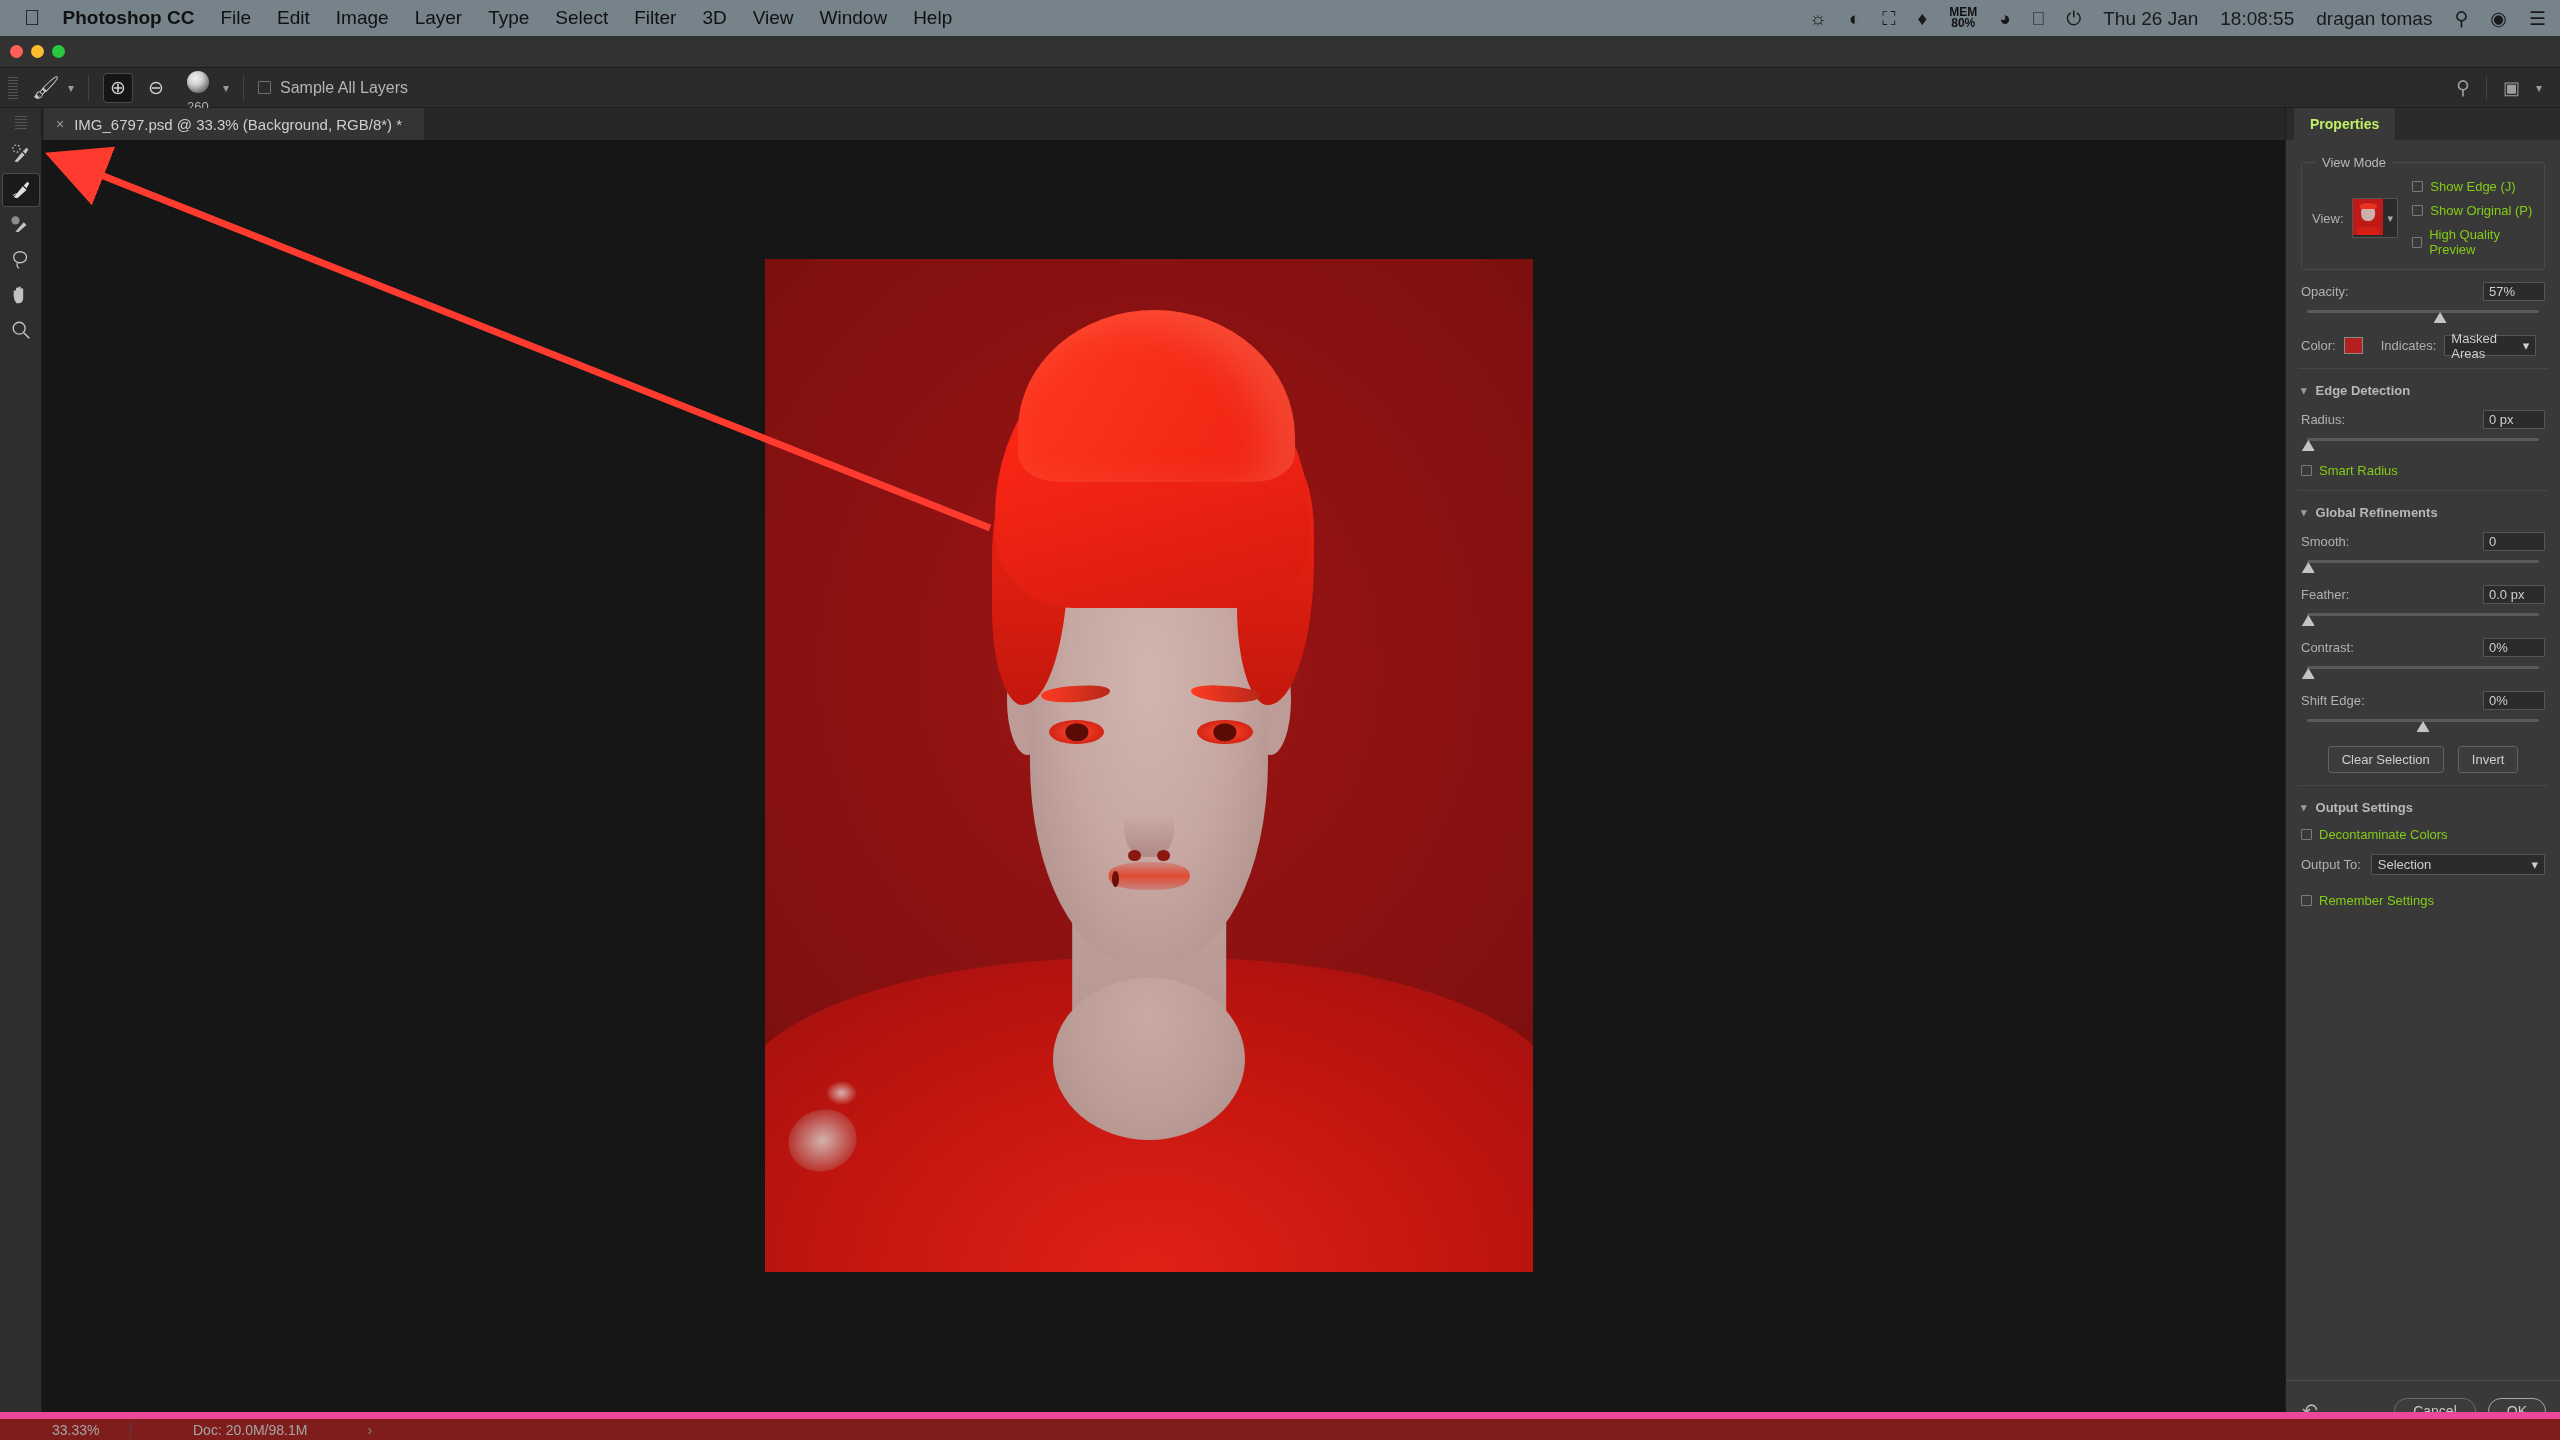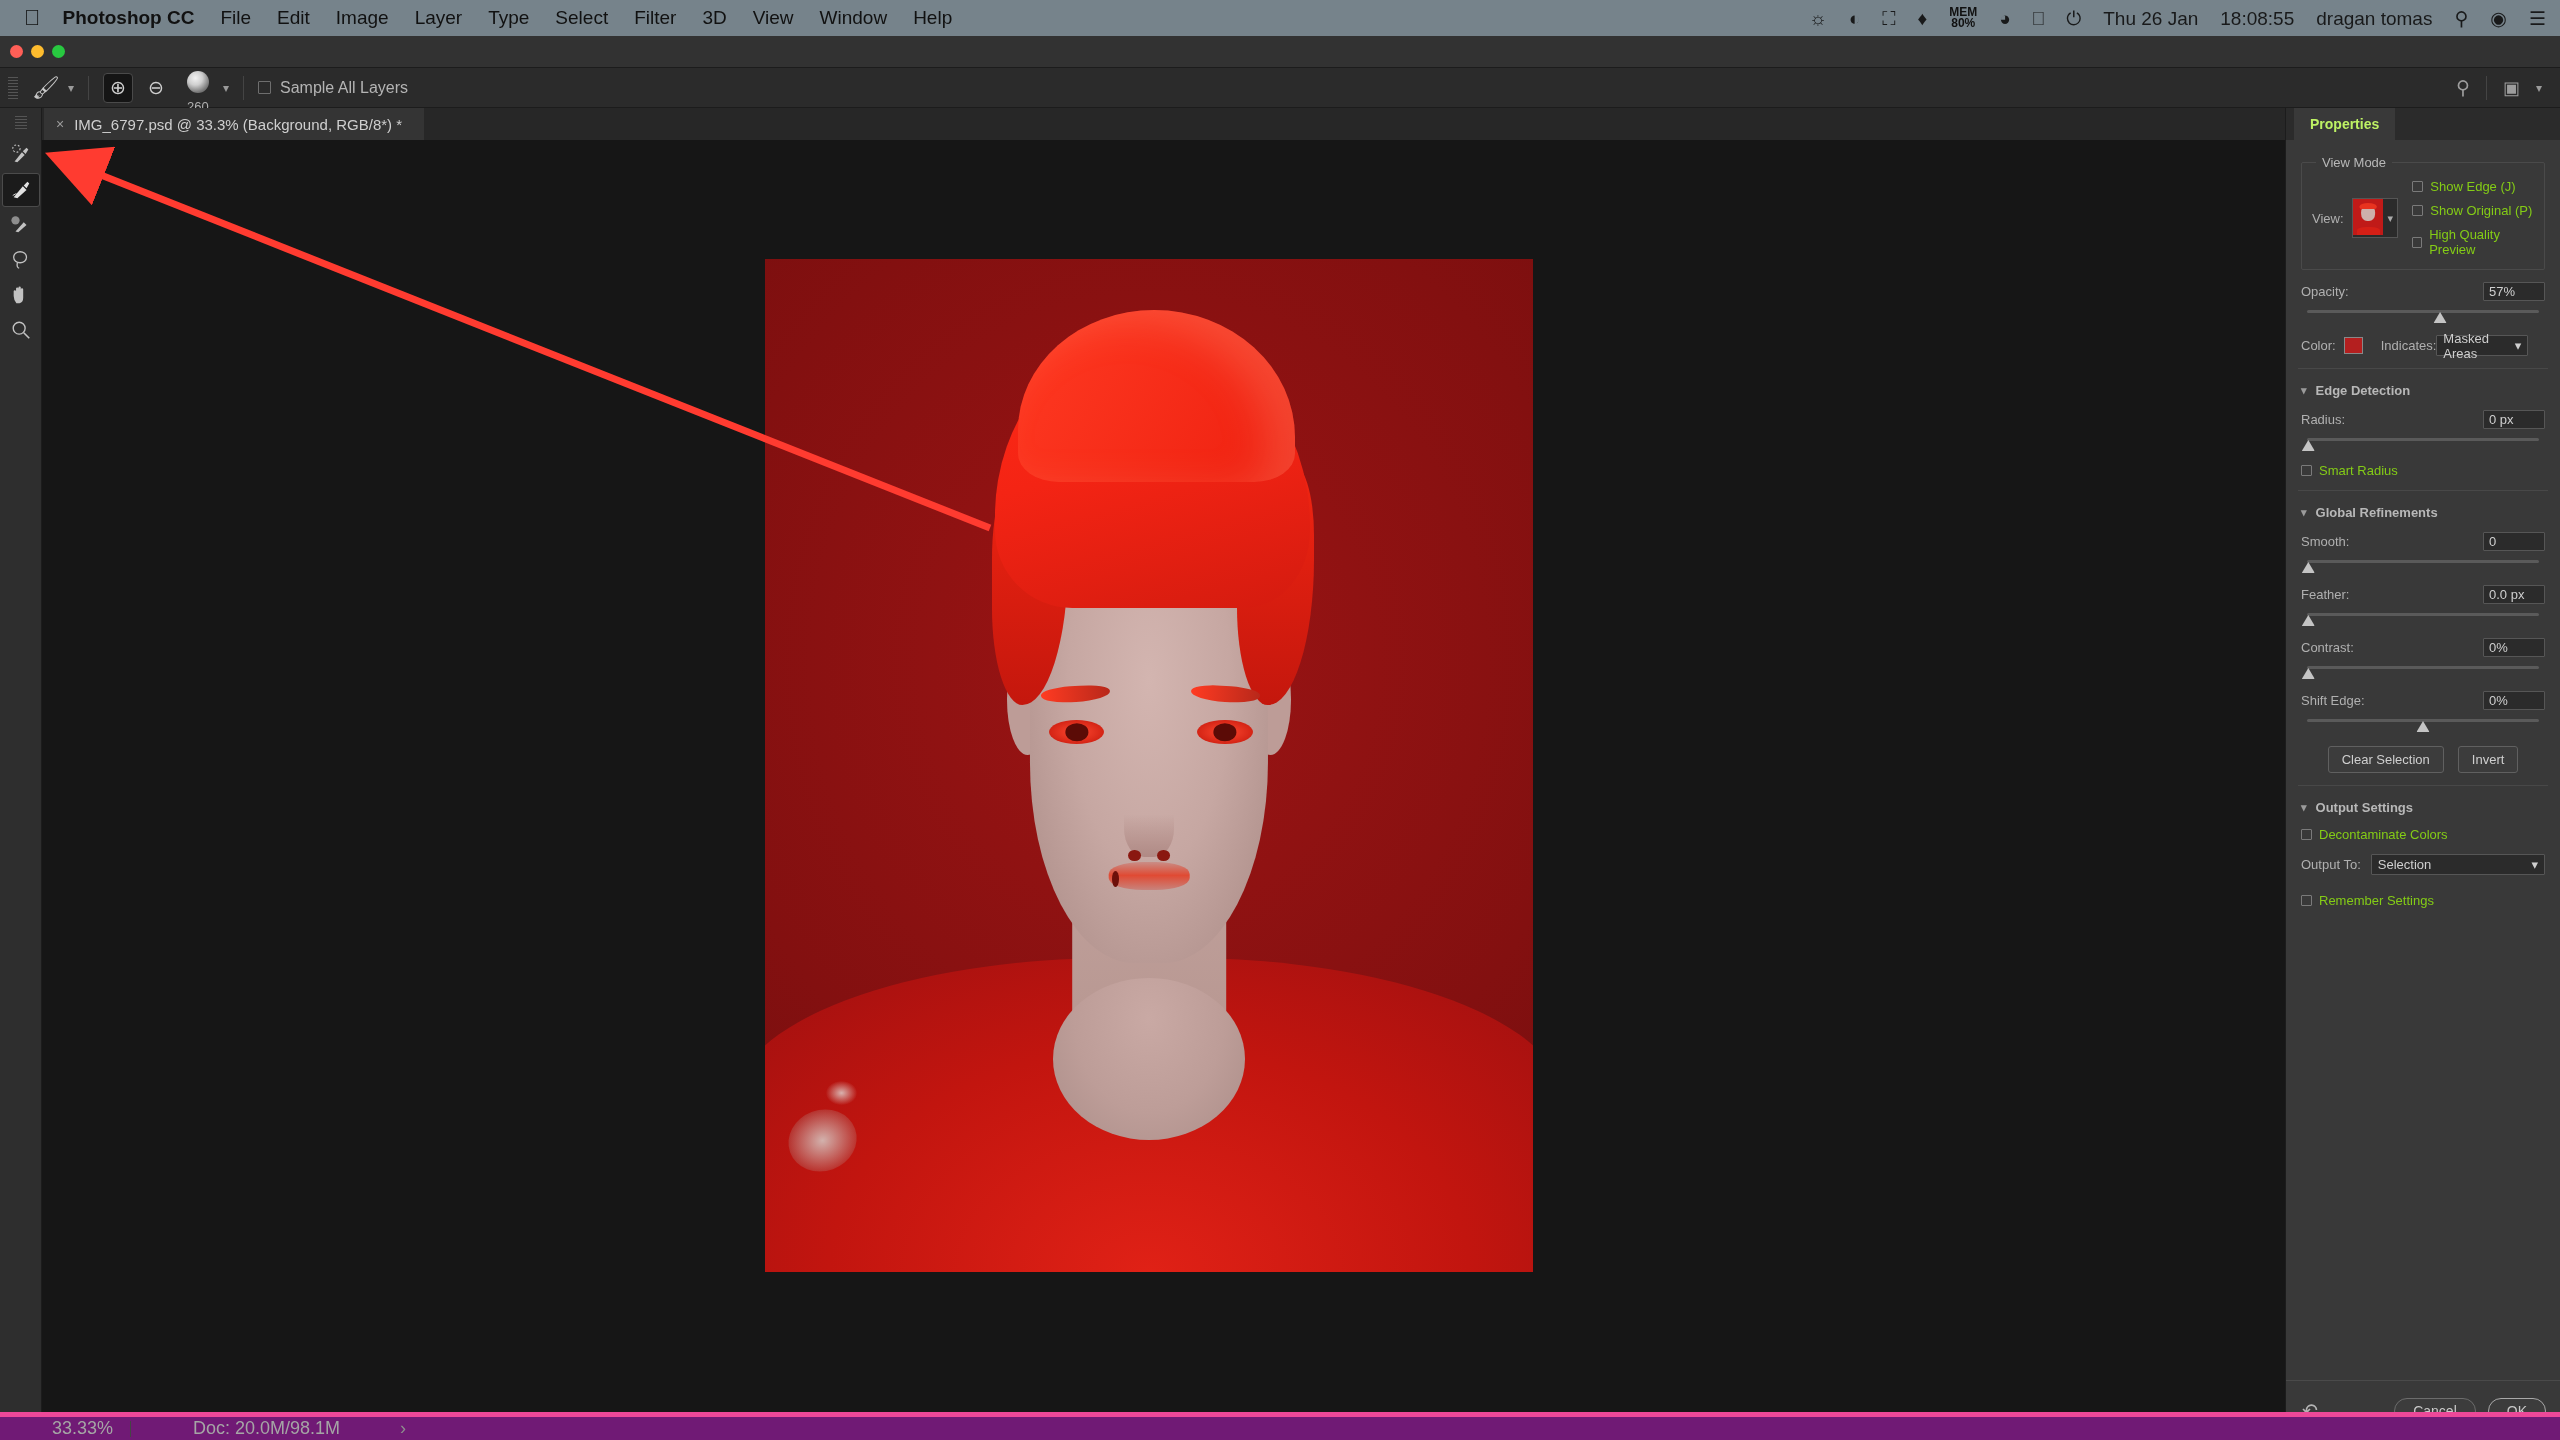--- a/index.html
+++ b/index.html
@@ -174,23 +174,23 @@
        padding:5px 13px;font-size:13px;color:#cfcfcf;}
 
   .pfooter{position:absolute;left:0;right:0;bottom:0;height:60px;background:#393939;
            border-top:1px solid #4a4a4a;display:flex;align-items:center;}
   .resetic{margin-left:16px;font-size:19px;color:#b4b4b4;}
   .footbtns{margin-left:auto;margin-right:14px;display:flex;gap:12px;}
   .pill{border:1px solid #6c6c6c;border-radius:13px;padding:4px 18px;font-size:14px;color:#cacaca;background:#3c3c3c;}
   .pill.primary{border-color:#a8a8a8;}
 
   
-  .statusbar{position:absolute;left:0;bottom:0;width:2560px;height:28px;background:#701a75;
-             border-top:5px solid #ec4899;display:flex;align-items:center;
-             font-size:18px;color:#a5a5a5;}
+  .statusbar{position:absolute;left:0;bottom:0;width:2560px;height:28px;background:#7f1d1d;
+             border-top:7px solid #ec4899;display:flex;align-items:center;
+             font-size:14px;color:#a5a5a5;}
   .stz{margin-left:52px;width:78px;}
   .vsep{width:1px;height:16px;background:#454545;}
   .stdoc{margin-left:62px;}
   .stchev{margin-left:60px;color:#8d8d8d;}
 </style>
 </head>
 <body>
 
 <div class="macbar">
   <span class="apple"></span>
@@ -394,21 +394,21 @@
     </div>
     <div class="slider">
       <div class="strack"></div>
       <div class="sthumb" style="left:57%"></div>
     </div>
 
     <div class="colrow">
       <span>Color:</span>
       <span class="swatch"></span>
       <span>Indicates:</span>
-      <div class="select" style="width:92px;">
+      <div class="select" style="width:92px;margin-left:8px">
         <span>Masked Areas</span>
         <span>▾</span>
       </div>
     </div>
 
     <div class="divider"></div>
 
     <div class="sechead">
       <span class="twisty">▾</span>
       <span>Edge Detection</span>

